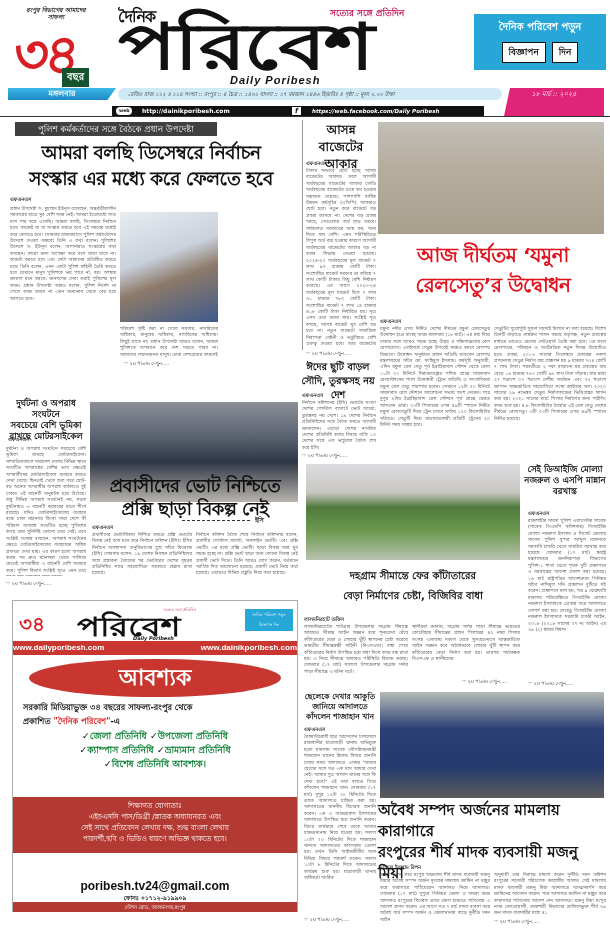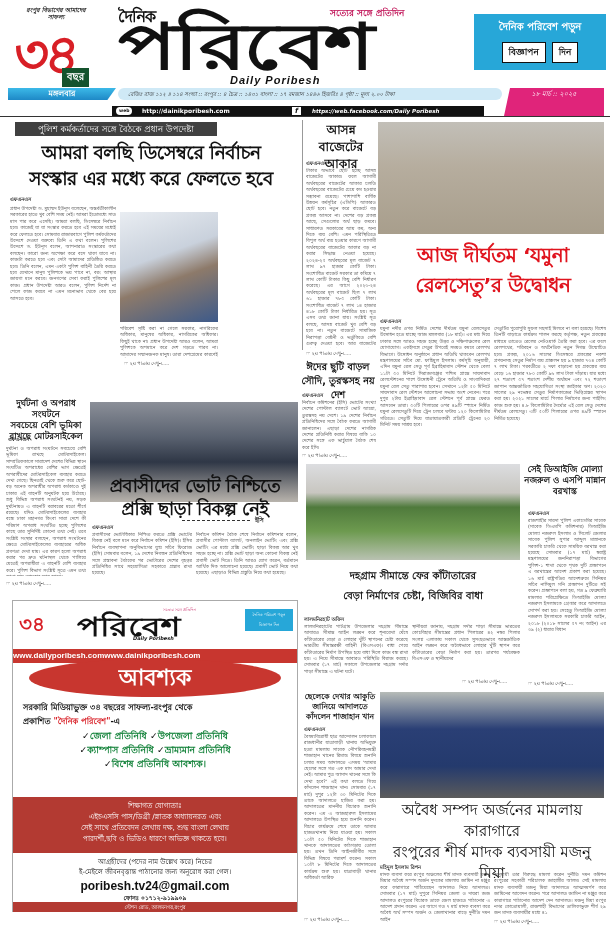--- a/index.html
+++ b/index.html
@@ -41,32 +41,32 @@
   .budget-head { left: 305px; top: 122px; width: 72px; font-size: 12.2px; line-height: 17px; text-align: center; font-weight: bold; }
   .jamuna-head { left: 380px; top: 240px; width: 226px; font-size: 20px; line-height: 30px; text-align: center; color: #e0141e; font-weight: bold; letter-spacing: -0.5px; }
   .eid-head { left: 300px; top: 360px; width: 76px; font-size: 9.6px; line-height: 14px; text-align: center; font-weight: bold; }
   .motor-head { left: 4px; top: 398px; width: 84px; font-size: 8.6px; line-height: 11px; text-align: center; font-weight: bold; }
   .vote-head { left: 90px; top: 474px; width: 210px; font-size: 18px; line-height: 23px; text-align: center; font-weight: bold; letter-spacing: -0.5px; }
   .ec-tag { left: 255px; top: 515px; font-size: 6px; font-weight: bold; }
   .ec-dash { left: 182px; top: 520px; width: 68px; border-top: 1px dashed #333; }
   .border-head { left: 302px; top: 566px; width: 222px; font-size: 10px; line-height: 20px; text-align: center; font-weight: bold; }
   .dig-head { left: 524px; top: 464px; width: 82px; font-size: 8.6px; line-height: 11px; text-align: center; font-weight: bold; }
   .son-head { left: 304px; top: 692px; width: 72px; font-size: 7.6px; line-height: 10px; text-align: center; font-weight: bold; }
-  .majnu-head { left: 378px; top: 800px; width: 228px; font-size: 15px; line-height: 21px; text-align: center; font-weight: normal; }
+  .majnu-head { left: 378px; top: 800px; width: 228px; font-size: 15px; line-height: 21px; text-align: left; font-weight: bold; }
 
   .divider-v { background: #999; width: 1px; }
 
   
   .ad { left: 12px; top: 600px; width: 286px; height: 312px; border: 1px solid #aaa; background: #fff; }
   .ad .mini-34 { left: 6px; top: 8px; font-size: 20px; font-weight: bold; color: #d81f26; font-family: "DejaVu Serif", serif; }
   .ad .mini-title { left: 64px; top: 6px; font-size: 26px; font-weight: 900; font-family: "DejaVu Serif", serif; transform: scaleX(1.3); transform-origin: left top; }
   .ad .mini-en { left: 120px; top: 34px; font-size: 5px; font-style: italic; font-weight: bold; }
   .ad .mini-motto { left: 150px; top: 6px; font-size: 4px; color: #c2185b; }
   .ad .mini-box { left: 232px; top: 8px; width: 48px; height: 22px; background: #27a7d8; color: #fff; font-size: 4px; text-align: center; padding-top: 3px; }
-  .ad .urls { left: 0; top: 48px; width: 284px; height: 14px; background: #c8362f; color: #fff; font-size: 8px; font-weight: bold; display: flex; justify-content: flex-start; line-height: 14px; font-family: "Liberation Sans", sans-serif; }
+  .ad .urls { left: 0; top: 40px; width: 284px; height: 14px; background: #c8362f; color: #fff; font-size: 8px; font-weight: bold; display: flex; justify-content: space-between; line-height: 14px; font-family: "Liberation Sans", sans-serif; }
   .ad .oval { left: 16px; top: 58px; width: 252px; height: 38px; background: #c8362f; border-radius: 50%; color: #fff; font-size: 22px; text-align: center; line-height: 38px; font-weight: bold; }
   .ad .l-a { left: 10px; top: 100px; width: 268px; font-size: 8.2px; font-weight: bold; color: #111; }
   .ad .l-b { left: 10px; top: 114px; font-size: 8.2px; font-weight: bold; color: #111; }
   .ad .l-b span.red { color: #d81f26; }
   .ad .green { color: #14833b; font-size: 9.2px; font-weight: bold; text-align: center; line-height: 14px; }
   .ad .green .ck { color: #111; }
   .ad .req { left: 0; top: 196px; width: 284px; height: 56px; background: #b33a32; color: #fff; font-size: 7.2px; line-height: 11px; text-align: center; padding-top: 3px; }
   .ad .apply { left: 0; top: 256px; width: 284px; text-align: center; font-size: 6.8px; line-height: 10px; color: #111; }
   .ad .email { left: 0; top: 278px; width: 284px; text-align: center; font-size: 12px; font-weight: bold; font-family: "Liberation Sans", sans-serif; }
   .ad .phone { left: 0; top: 292px; width: 284px; text-align: center; font-size: 6px; font-weight: bold; }
@@ -220,20 +220,16 @@
     <div><span class="ck">✓</span><span>জেলা প্রতিনিধি</span> <span class="ck">✓</span><span>উপজেলা প্রতিনিধি</span></div>
     <div><span class="ck">✓</span><span>ক্যাম্পাস প্রতিনিধি</span> <span class="ck">✓</span><span>ভ্রাম্যমান প্রতিনিধি</span></div>
     <div><span class="ck">✓</span><span>বিশেষ প্রতিনিধি আবশ্যক।</span></div>
   </div>
   <div class="abs req">
     <div>শিক্ষাগত যোগ্যতাঃ</div>
     <div>এইচএসসি পাস/ডিগ্রী /স্নাতক অধ্যায়নরত এবং</div>
     <div>সেই সাথে প্রতিবেদন লেখায় দক্ষ, শুদ্ধ বাংলা লেখায়</div>
     <div>পারদর্শী,ছবি ও ভিডিও ধারণে অভিজ্ঞ থাকতে হবে।</div>
   </div>
-  <div class="abs apply">
-    <div>আগ্রহীদের (পদের নাম উল্লেখ করে) নিচের</div>
-    <div>ই-মেইলে জীবনবৃত্তান্ত পাঠানোর জন্য অনুরোধ করা গেল।</div>
-  </div>
   <div class="abs email">poribesh.tv24@gmail.com</div>
   <div class="abs phone">ফোনঃ ০১৭১২-৯১৯৯০৯</div>
   <div class="abs addr">স্টেশন রোড, আলমনগর,রংপুর</div>
 </div>
 
 </body></html>

